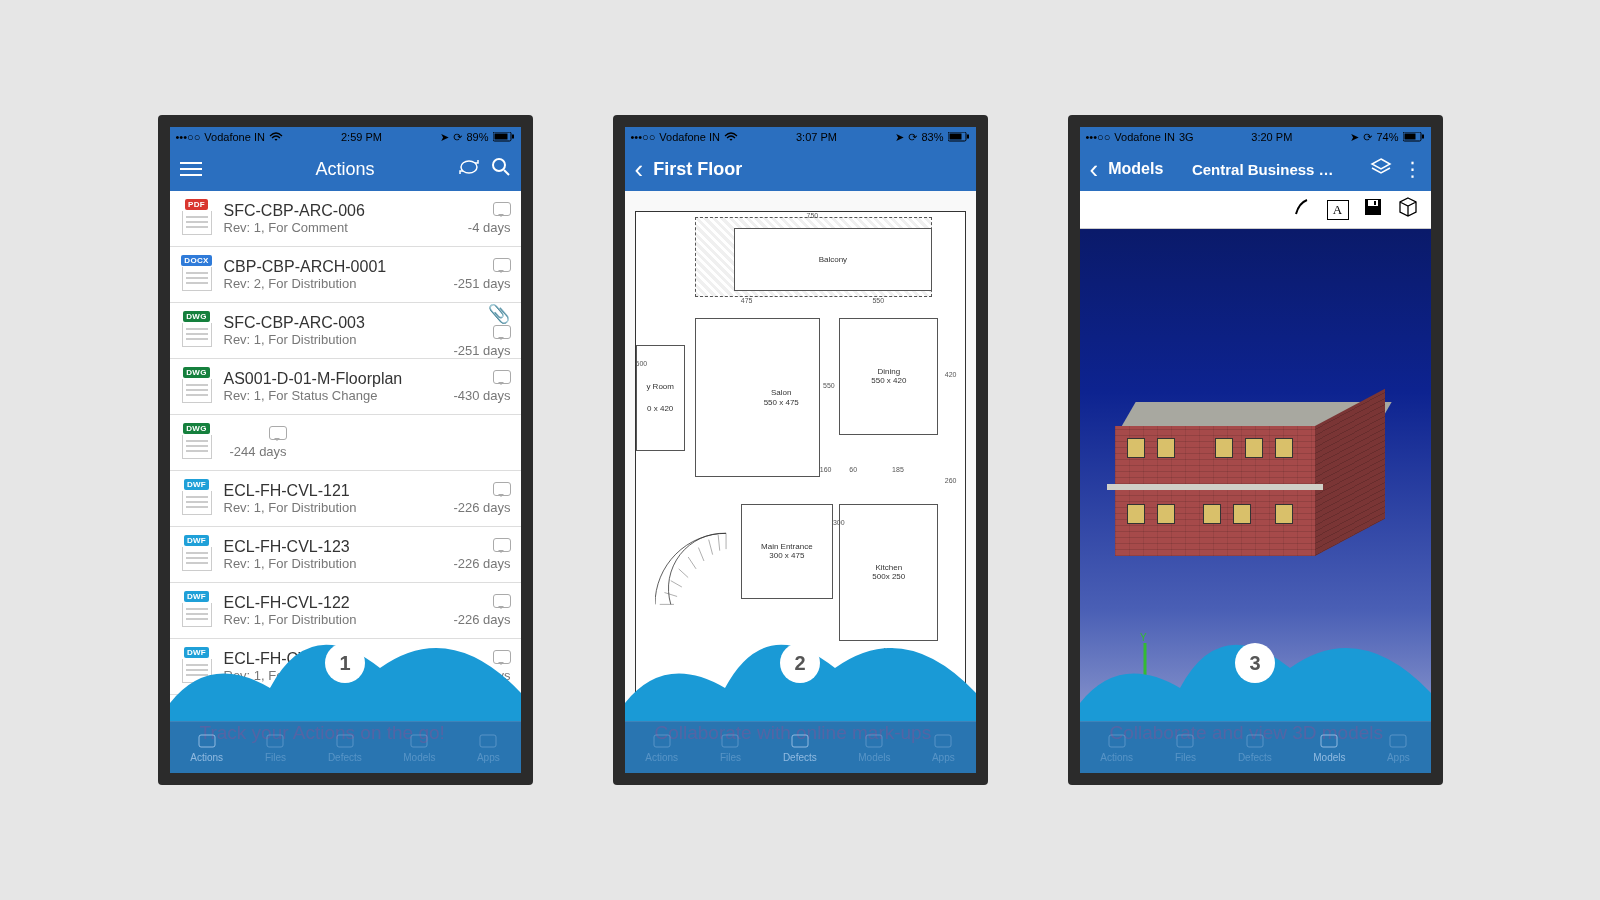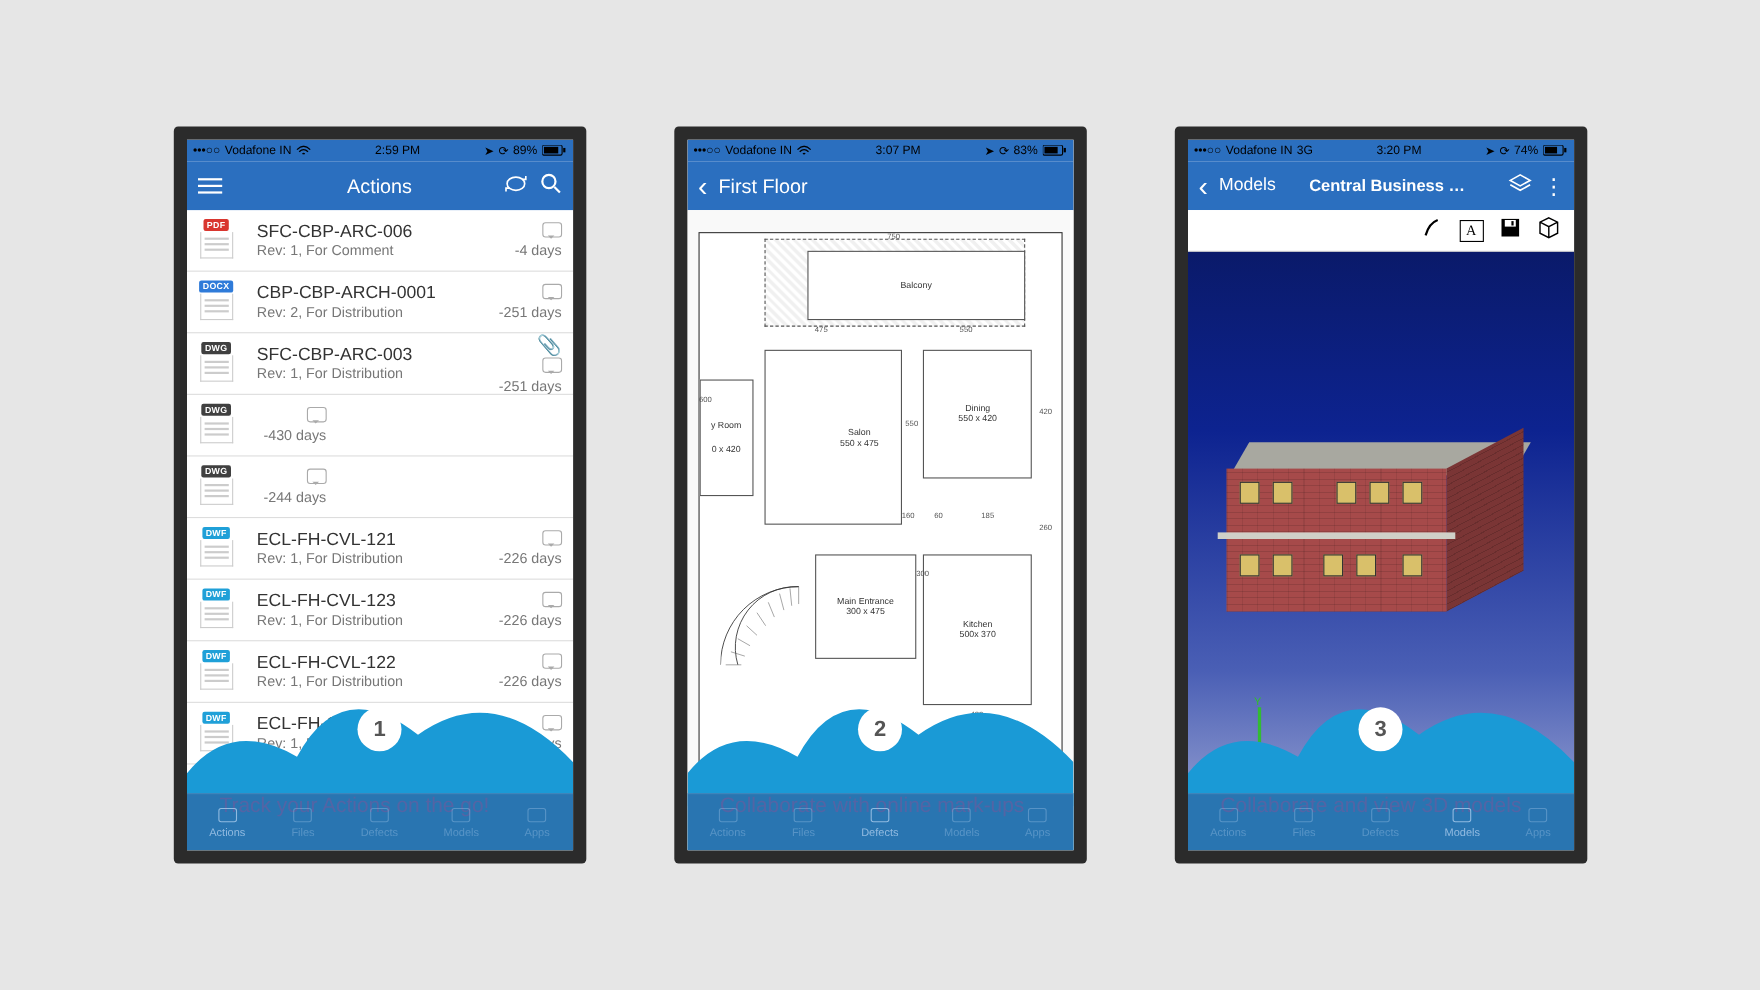--- a/index.html
+++ b/index.html
@@ -52,43 +52,43 @@
     height: 44px;
     display: flex;
     align-items: center;
     justify-content: space-between;
     padding: 0 10px;
     font-size: 18px;
     font-weight: 500;
   }
   .navbar .nav-left, .navbar .nav-right { display:flex; align-items:center; gap:10px; }
   .navbar .nav-title { position:absolute; left:0; right:0; text-align:center; pointer-events:none;}
-  .navbar .nav-title-inline { font-weight:400; white-space:nowrap; }
+  .navbar .nav-title-inline { font-weight:700; white-space:nowrap; }
   .back-chev { font-size:26px; font-weight:300; line-height:1; }
   .hamburger div { width:22px; height:2px; background:#fff; margin:4px 0; }
   
   .list { flex:1; overflow:hidden; background:#fff; }
   .row {
     display:flex; align-items:center;
     height: 56px;
     border-bottom:1px solid #ddd;
     padding: 0 10px;
     position:relative;
   }
   .row .fileicon {
-    width:34px; height:40px; margin-right:20px;
+    width:34px; height:40px; margin-right:10px;
     display:flex; flex-direction:column; align-items:center; justify-content:flex-start;
   }
   .badge {
     font-size:8px; font-weight:700; color:#fff;
     padding:1px 3px; border-radius:2px; letter-spacing:0.3px;
   }
   .badge.pdf { background:#d9362f; }
   .badge.docx{ background:#2f7bd9; }
-  .badge.dwg { background:#404040; }
+  .badge.dwg { background:#15803d; }
   .badge.dwf { background:#1fa0d8; }
   .doc-lines {
     width:30px; height:24px; border:1px solid #ccc; border-top:none;
     margin-top:1px; display:flex; flex-direction:column; justify-content:space-evenly; padding:3px;
   }
   .doc-lines span { height:2px; background:#ccc; display:block; }
   .row .maincol { flex:1; }
   .row .title { font-size:16px; color:#333; }
   .row .sub { font-size:13px; color:#777; }
   .row .rightcol { text-align:right; margin-left:6px; }
@@ -289,20 +289,24 @@
           <div class="rightcol"><span class="clip-icon">📎</span> <div class="comment-icon"></div><div class="days">-251 days</div></div>
         </div>
         <div class="row">
           <div class="fileicon">
             <span class="badge dwg">DWG</span>
             <div class="doc-lines">
               <span></span>
               <span></span>
               <span></span>
             </div>
+          </div>
+          <div class="maincol">
+            <div class="title">AS001-D-01-M-Floorplan</div>
+            <div class="sub">Rev: 1, For Status Change</div>
           </div>
           <div class="rightcol">
             <div class="comment-icon"></div>
             <div class="days">-430 days</div>
           </div>
         </div>
         <div class="row">
           <div class="fileicon">
             <span class="badge dwg">DWG</span>
             <div class="doc-lines">
@@ -507,21 +511,21 @@
           <div class="fp-room" style="left: 0%; top: 25%; width: 15%; height: 20%; gap: 12px;">
             <div>y Room</div>
             <div>0 x 420</div>
           </div>
           <div class="fp-room" style="left: 32%; top: 55%; width: 28%; height: 18%;">
             <div>Main Entrance</div>
             <div>300 x 475</div>
           </div>
           <div class="fp-room" style="left: 62%; top: 55%; width: 30%; height: 26%;">
             <div>Kitchen</div>
-            <div>500x 370</div>
+            <div>500x 250</div>
           </div>
           <div class="fp-dim" style="left: 52%; top: 0%;">750</div>
           <div class="fp-dim" style="left: 32%; top: 16%;">475</div>
           <div class="fp-dim" style="left: 72%; top: 16%;">550</div>
           <div class="fp-dim" style="left: 0%; top: 28%;">600</div>
           <div class="fp-dim" style="left: 57%; top: 32%;">550</div>
           <div class="fp-dim" style="left: 94%; top: 30%;">420</div>
           <div class="fp-dim" style="left: 56%; top: 48%;">160</div>
           <div class="fp-dim" style="left: 65%; top: 48%;">60</div>
           <div class="fp-dim" style="left: 78%; top: 48%;">185</div>

